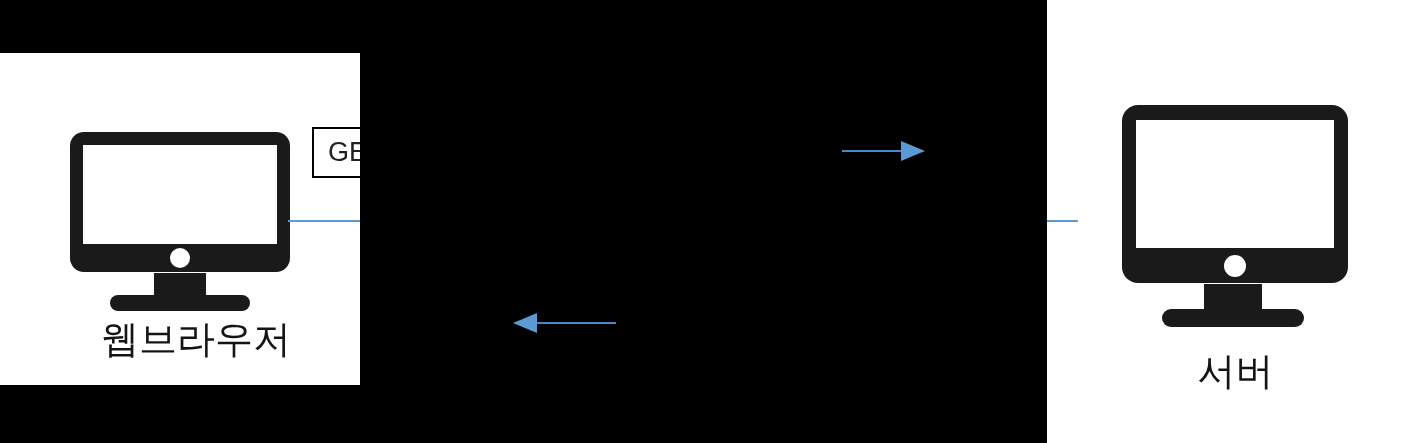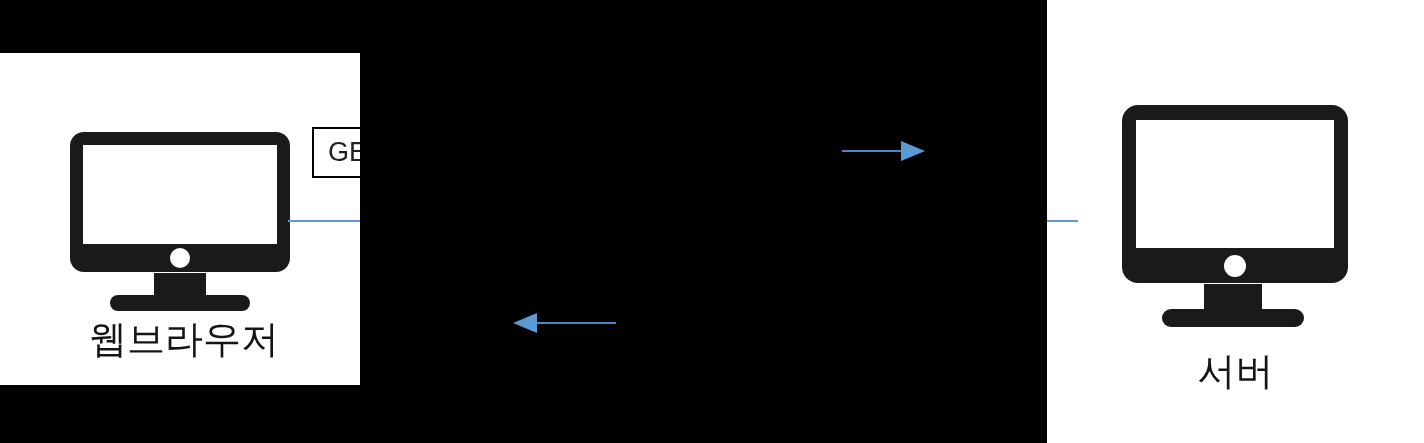--- a/index.html
+++ b/index.html
@@ -59,21 +59,21 @@
 
   
   .node-label {
     position: absolute;
     color: #141414;
     white-space: nowrap;
     text-align: center;
     line-height: 1;
   }
   #label-browser {
-    left: 4px;
+    left: 16px;
     top: 320px;
     width: 360px;
     font-size: 38px;
   }
   #label-server {
     left: 1047px;
     top: 352px;
     width: 377px;
     font-size: 38px;
   }

